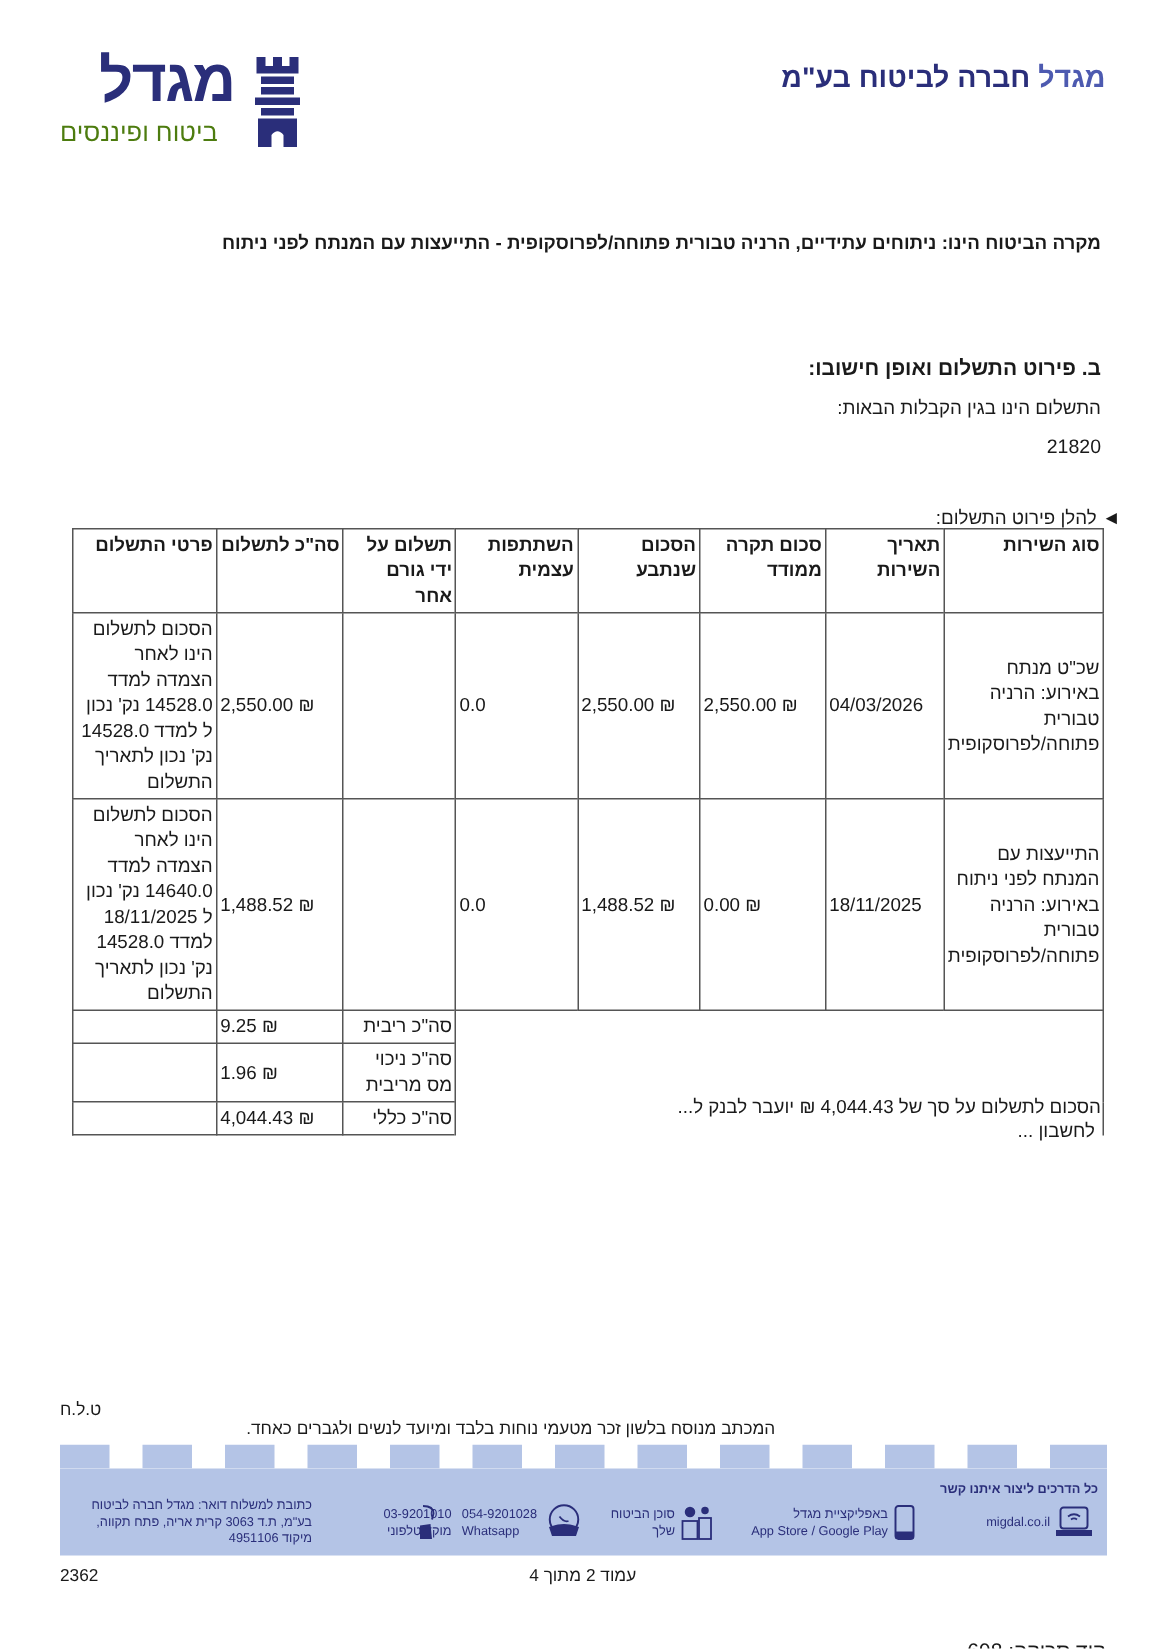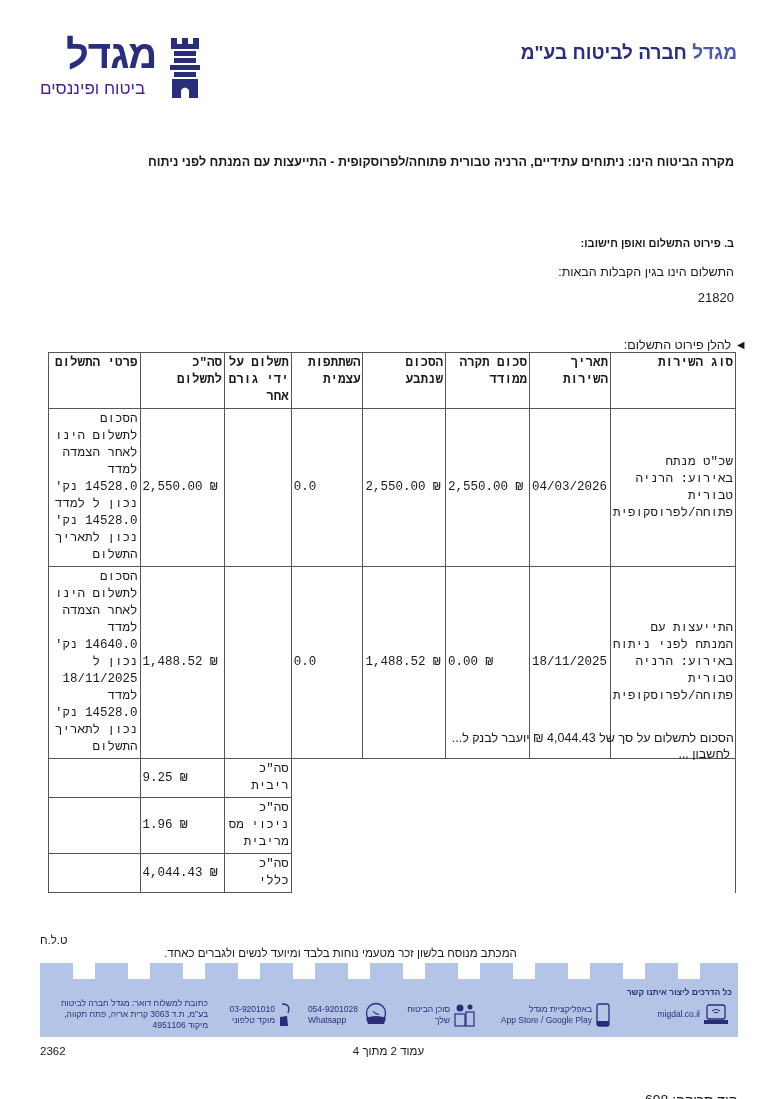--- a/index.html
+++ b/index.html
@@ -5,39 +5,39 @@
   html, body { margin:0; padding:0; }
   body {
     width:777px; height:1099px; background:#ffffff; position:relative; overflow:hidden;
     font-family:"Liberation Sans", "DejaVu Sans", sans-serif; color:#1a1a1a;
   }
   .abs { position:absolute; }
 
   
   #logo { left:38px; top:36px; width:170px; height:66px; }
   #logo-word { position:absolute; left:28px; top:-4px; font-size:40px; font-weight:bold; color:#2a2e7a; letter-spacing:-1px; direction:rtl; }
-  #logo-sub { position:absolute; left:2px; top:43px; font-size:17px; color:#4c1d95; direction:rtl; white-space:nowrap; }
+  #logo-sub { position:absolute; left:2px; top:43px; font-size:17px; color:#4d7c0f; direction:rtl; white-space:nowrap; }
   #logo-tower { position:absolute; left:130px; top:2px; width:34px; height:60px; }
 
   #company-title { right:40px; top:42px; font-size:19px; font-weight:bold; color:#2a2e7a; direction:rtl; white-space:nowrap; }
   #company-title .brand { color:#4d5ab0; }
 
   #insurance-event { right:43px; top:155px; font-size:12.5px; font-weight:bold; direction:rtl; white-space:nowrap; }
 
-  #section-title { right:43px; top:237px; font-size:11px; font-weight:bold; direction:rtl; }
+  #section-title { right:43px; top:237px; font-size:14px; font-weight:bold; direction:rtl; }
   #receipts-label { right:43px; top:265px; font-size:12.5px; direction:rtl; }
   #receipt-number { right:43px; top:290px; font-size:13px; }
   #details-label { right:30px; top:338px; font-size:12.5px; direction:rtl; white-space:nowrap; }
 
   table#payment-table {
     position:absolute; left:48px; top:352px; width:688px;
     border-collapse:collapse; direction:rtl; font-size:12.5px;
   }
   #payment-table td, #payment-table th {
-    border:1px solid #555; padding:2px 2px; vertical-align:middle; line-height:17px;font-family:Liberation Mono, monospace;
+    border:1px solid #555; padding:2px 2px; vertical-align:middle; line-height:17px;
   }
   #payment-table th { font-weight:bold; text-align:right; vertical-align:top; height:46px; }
   #payment-table td.num { text-align:left; white-space:nowrap; }
   #payment-table td.txt { text-align:right; }
 
   #closing-sentence { right:43px; top:731px; font-size:12.5px; direction:rtl; white-space:nowrap; }
   #closing-line2 { right:47px; top:747px; font-size:12.5px; direction:rtl; }
 
   #tlh { left:40px; top:934px; font-size:11.5px; direction:rtl; }
   #gender-note { left:0; width:681px; top:947px; text-align:center; font-size:11.5px; direction:rtl; }
@@ -209,21 +209,21 @@
     </svg>
     <div class="banner-text" style="right:380px; top:25px; text-align:left;">
       <div>054-9201028</div>
       <div style="direction:ltr;">Whatsapp</div>
     </div>
 
     <svg class="abs" style="right:447px; top:24px;" width="12" height="24" viewBox="0 0 12 24">
       <path d="M3 1 Q10 1 10 6 L9 10" fill="none" stroke="#2a2e7a" stroke-width="1.3"></path>
       <path d="M1 14 L8 13 L9 23 L1 23 Z" fill="#2a2e7a"></path>
     </svg>
-    <div class="banner-text" style="right:463px; top:25px;">
+    <div class="banner-text" style="right:437px; top:25px;">
       <div>03-9201010</div>
       <div>מוקד טלפוני</div>
     </div>
 
     <div class="banner-text" style="right:530px; top:19px;">
       <div>כתובת למשלוח דואר: מגדל חברה לביטוח</div>
       <div>בע"מ, ת.ד 3063 קרית אריה, פתח תקווה,</div>
       <div>מיקוד 4951106</div>
     </div>
   </div>

